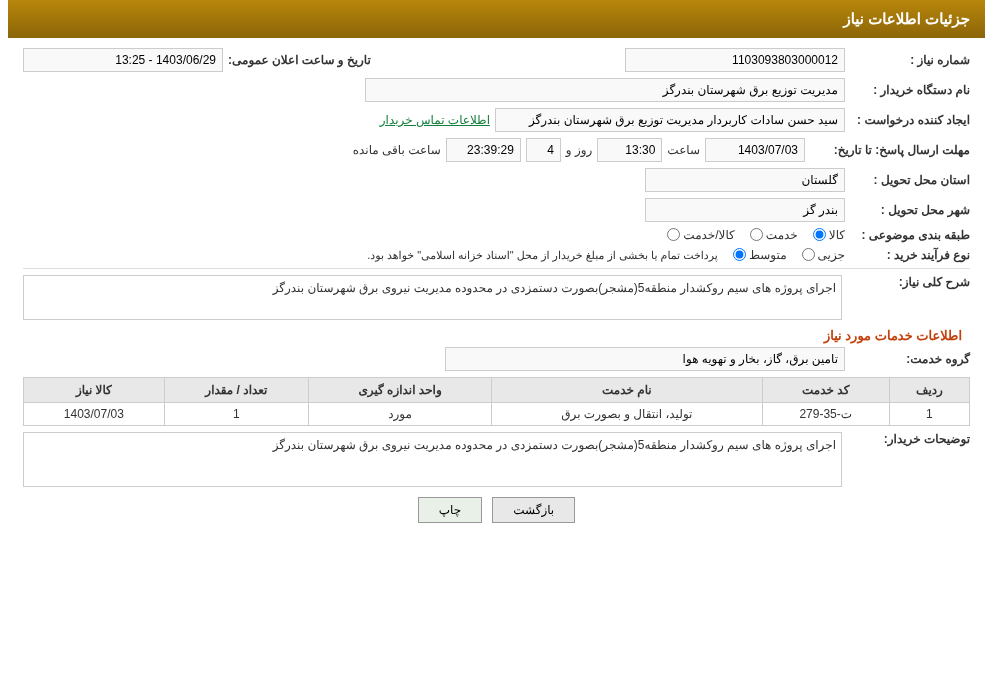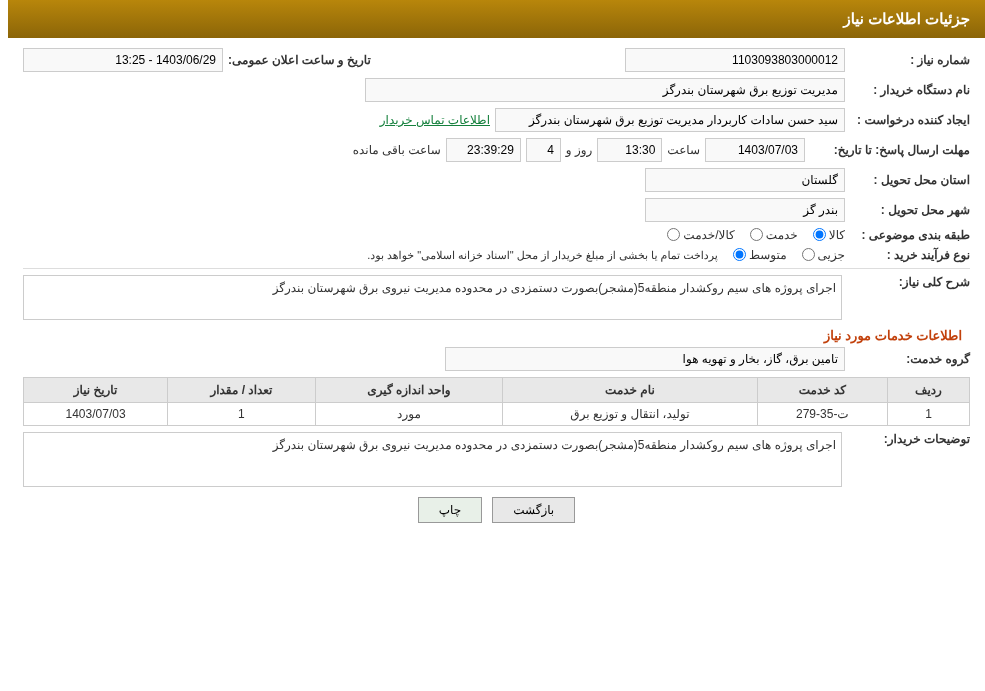--- a/index.html
+++ b/index.html
@@ -226,28 +226,28 @@
     </div>
 
     <table class="table-container">
       <thead>
         <tr>
           <th>ردیف</th>
           <th>کد خدمت</th>
           <th>نام خدمت</th>
           <th>واحد اندازه گیری</th>
           <th>تعداد / مقدار</th>
-          <th>تاریخ نیاز</th>
+          <th>کالا نیاز</th>
         </tr>
       </thead>
       <tbody id="table-body">
       <tr>
             <td>1</td>
             <td>ت-35-279</td>
-            <td>تولید، انتقال و توزیع برق</td>
+            <td>تولید، انتقال و بصورت برق</td>
             <td>مورد</td>
             <td>1</td>
             <td>1403/07/03</td>
           </tr>
         </tbody>
     </table>
 
     <div style="display:flex; gap:8px; margin-top:6px; margin-bottom:6px;">
       <span class="label label-bold" style="min-width:120px;">توضیحات خریدار:</span>
       <div style="flex:1; border:1px solid #ccc; padding:5px; min-height:55px; background:#fff; font-size:12px; text-align:right;">

